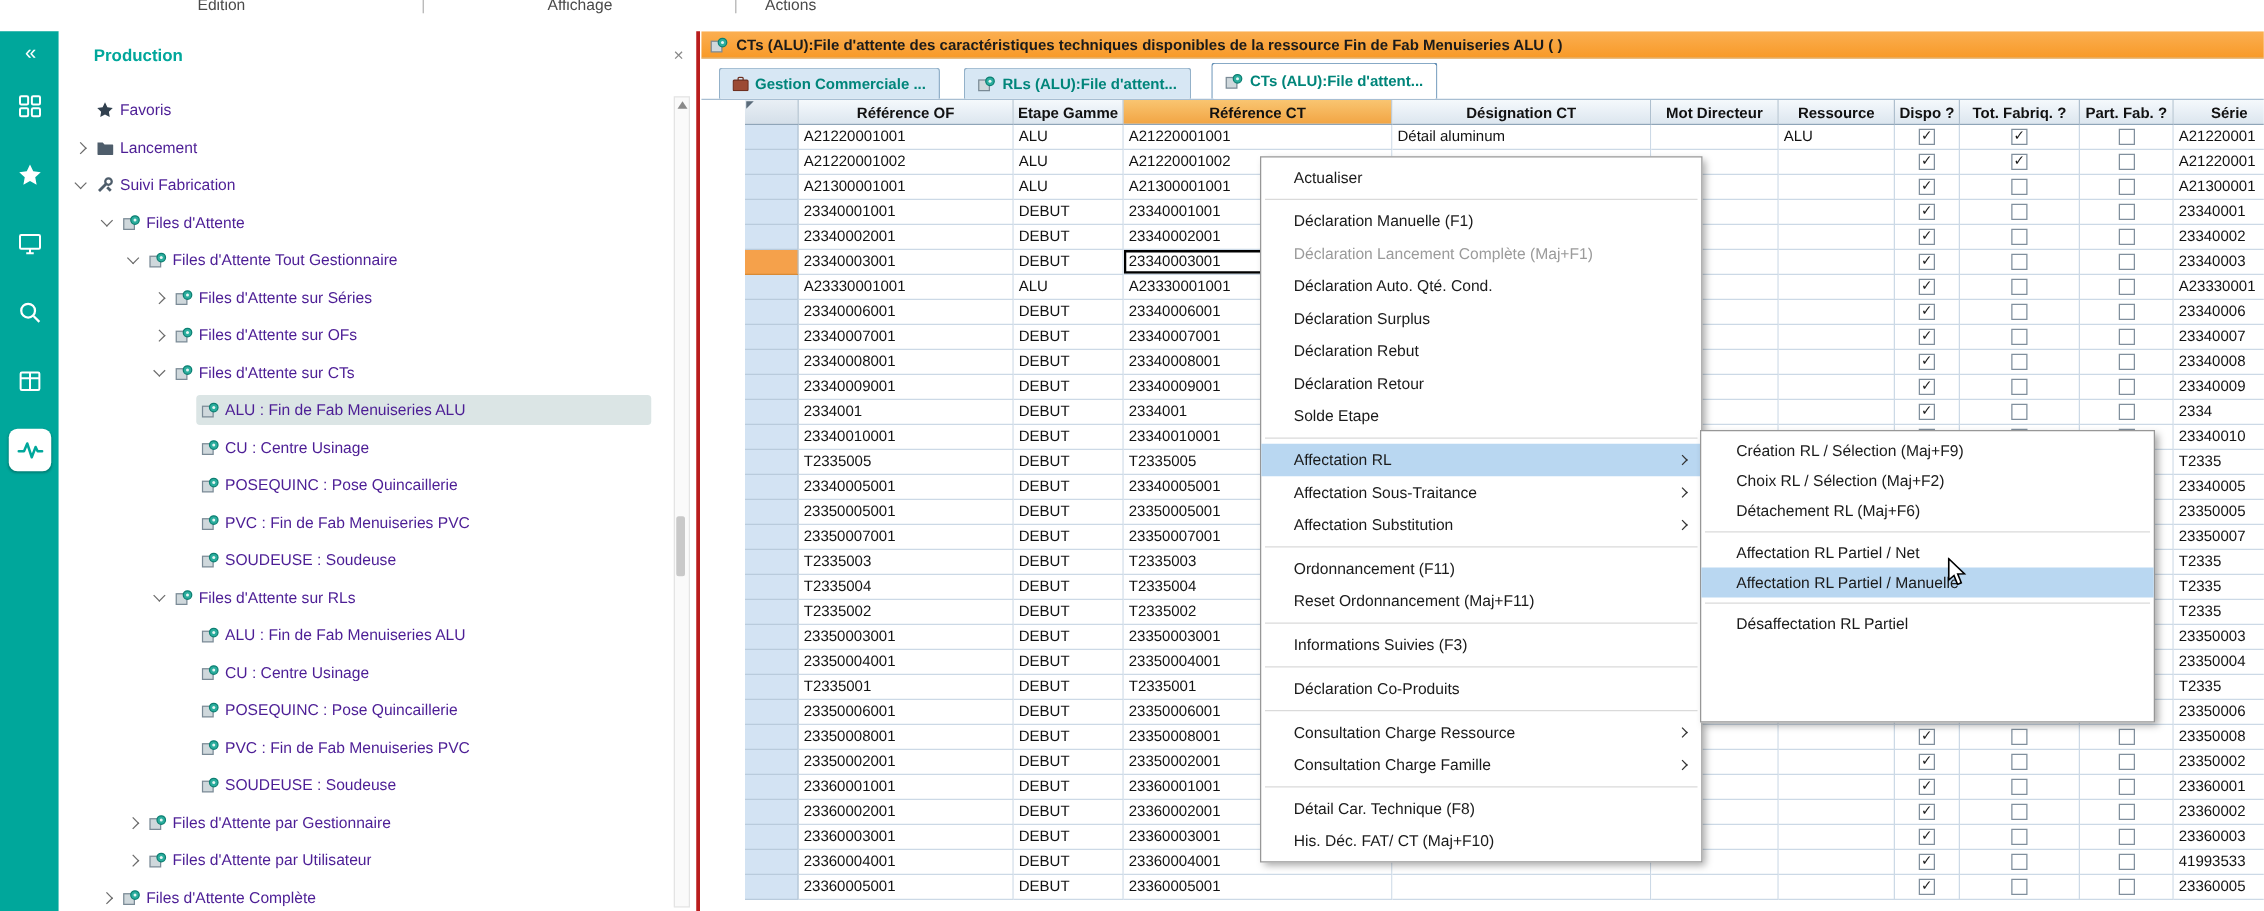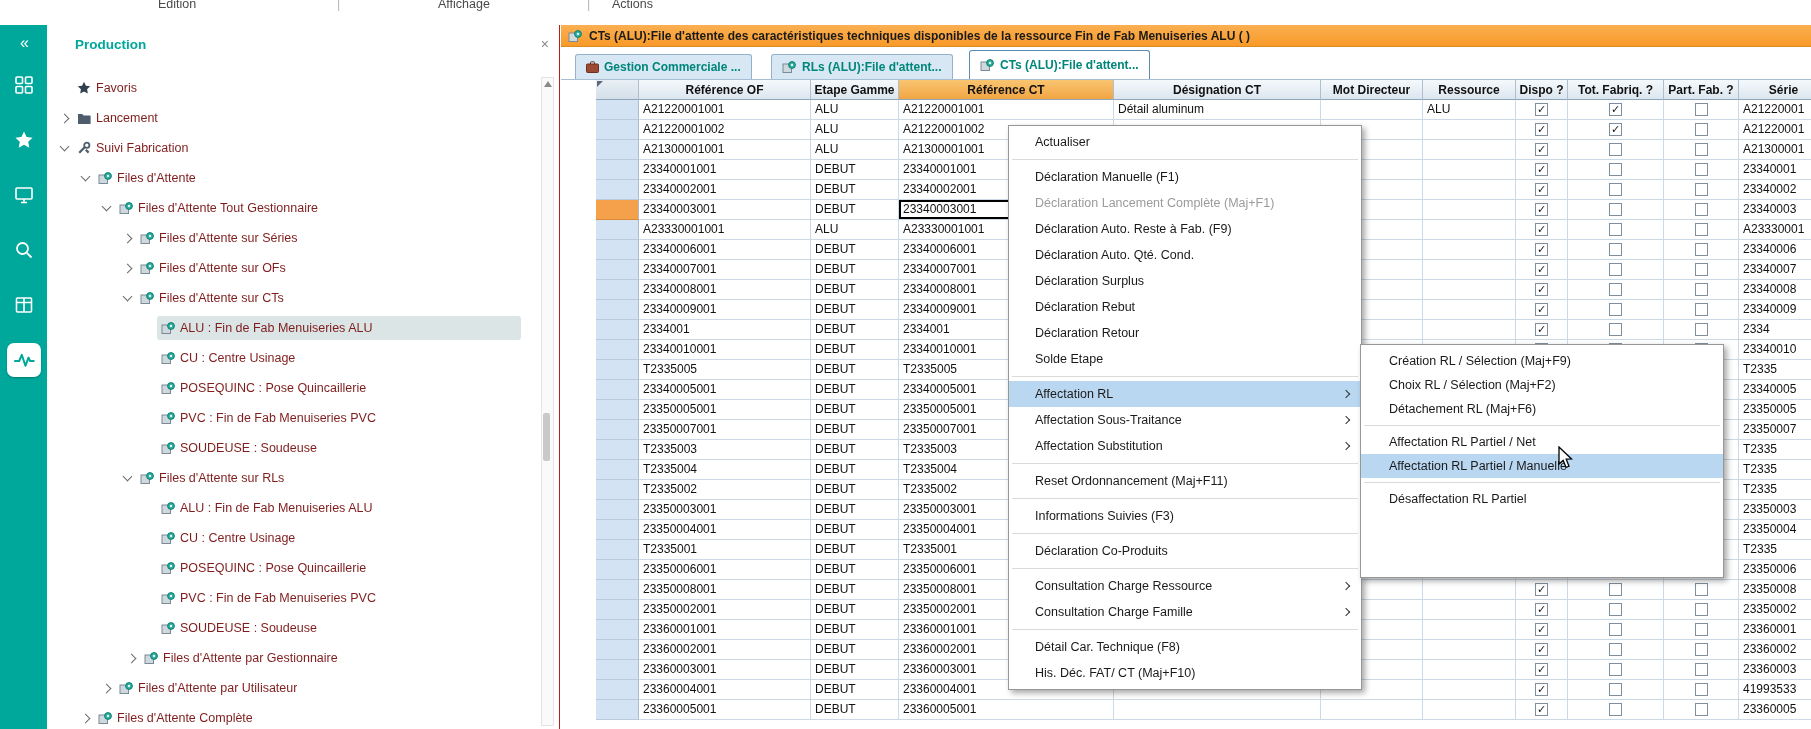--- a/index.html
+++ b/index.html
@@ -14,25 +14,25 @@
   
   #iconbar{position:absolute;left:0;top:25px;width:47px;height:704px;background:#00a79b;}
   #collapse{color:#fff;font-size:16px;text-align:center;padding-top:9px;letter-spacing:-2px;cursor:default;}
   #iconbar-items{position:absolute;left:0;top:32px;width:47px;}
   .ib-item{width:47px;height:55px;display:flex;align-items:center;justify-content:center;}
   .ib-bg{width:34px;height:34px;display:flex;align-items:center;justify-content:center;border-radius:7px;}
   .ib-item.active .ib-bg{background:#fff;box-shadow:0 1px 2px rgba(0,0,0,.25);}
 
   
   #sidebar{position:absolute;left:47px;top:25px;width:513px;height:704px;background:#fff;
-           border-right:1px solid #b91c1c;box-sizing:border-box;overflow:hidden;}
+           border-right:3px solid #b91c1c;box-sizing:border-box;overflow:hidden;}
   #sidebar-title{position:absolute;left:28px;top:12px;color:#00a79b;font-weight:bold;font-size:13.5px;}
   #sidebar-close{position:absolute;right:10px;top:12px;color:#8a8a8a;font-size:14px;line-height:14px;}
   #tree{position:absolute;left:0;top:48px;width:496px;}
-  .tree-item{height:30px;display:flex;align-items:center;font-size:12.5px;color:#7f1d1d;
+  .tree-item{height:30px;display:flex;align-items:center;font-size:12.5px;color:#4c1d95;
              white-space:nowrap;padding-right:22px;}
   .chev-slot{display:inline-flex;width:18px;justify-content:center;align-items:center;flex-shrink:0;}
   .chev{display:inline-block;width:6px;height:6px;border-right:1.6px solid #6a6a6a;border-bottom:1.6px solid #6a6a6a;}
   .chev.closed{transform:rotate(-45deg);}
   .chev.open{transform:rotate(45deg);margin-top:-3px;}
   .tree-content{display:flex;align-items:center;flex:1;height:24px;border-radius:3px;padding-left:2px;min-width:0;}
   .tree-content.selected{background:#dbe5e5;}
   .tree-icon{display:inline-flex;width:18px;justify-content:center;flex-shrink:0;}
   .tree-label{margin-left:3px;overflow:hidden;text-overflow:ellipsis;}
   #tree-scrollbar{position:absolute;right:5px;top:52px;bottom:3px;width:11px;background:#fafafa;border:1px solid #e4e4e4;}
@@ -415,21 +415,21 @@
             <span class="tree-icon">
               <svg width="15" height="14" viewBox="0 0 15 14">
                 <rect x="1" y="4" width="8.5" height="8.5" fill="#cfd8dc" stroke="#7a8a96"></rect>
                 <circle cx="10" cy="5" r="3.4" fill="#2bae9e" stroke="#0c7f72"></circle>
                 <circle cx="10" cy="5" r="1.2" fill="#e6f5f3"></circle>
               </svg>
             </span>
             <span class="tree-label">SOUDEUSE : Soudeuse</span>
           </span>
         </div>
-        <div class="tree-item" style="padding-left: 50px; margin-left: 25px;">
+        <div class="tree-item" style="padding-left: 50px;">
           <span class="chev-slot">
             <span class="chev closed"></span>
           </span>
           <span class="tree-content">
             <span class="tree-icon">
               <svg width="15" height="14" viewBox="0 0 15 14">
                 <rect x="1" y="4" width="8.5" height="8.5" fill="#cfd8dc" stroke="#7a8a96"></rect>
                 <circle cx="10" cy="5" r="3.4" fill="#2bae9e" stroke="#0c7f72"></circle>
                 <circle cx="10" cy="5" r="1.2" fill="#e6f5f3"></circle>
               </svg>
@@ -1156,31 +1156,31 @@
           </div>
         </div>
     </div>
   </div>
 
   <div id="context-menu">
       <div class="cm-item"><span>Actualiser</span></div>
       <div class="cm-sep"></div>
       <div class="cm-item"><span>Déclaration Manuelle (F1)</span></div>
       <div class="cm-item disabled"><span>Déclaration Lancement Complète (Maj+F1)</span></div>
-      <div class="cm-item"><span>Déclaration Auto. Reste à Fab. (F9)</span></div>
       <div class="cm-item"><span>Déclaration Auto. Qté. Cond.</span></div>
       <div class="cm-item"><span>Déclaration Surplus</span></div>
       <div class="cm-item"><span>Déclaration Rebut</span></div>
       <div class="cm-item"><span>Déclaration Retour</span></div>
       <div class="cm-item"><span>Solde Etape</span></div>
       <div class="cm-sep"></div>
       <div class="cm-item hl"><span>Affectation RL</span><span class="cm-arrow"></span></div>
       <div class="cm-item"><span>Affectation Sous-Traitance</span><span class="cm-arrow"></span></div>
       <div class="cm-item"><span>Affectation Substitution</span><span class="cm-arrow"></span></div>
       <div class="cm-sep"></div>
+      <div class="cm-item"><span>Ordonnancement (F11)</span></div>
       <div class="cm-item"><span>Reset Ordonnancement (Maj+F11)</span></div>
       <div class="cm-sep"></div>
       <div class="cm-item"><span>Informations Suivies (F3)</span></div>
       <div class="cm-sep"></div>
       <div class="cm-item"><span>Déclaration Co-Produits</span></div>
       <div class="cm-sep"></div>
       <div class="cm-item"><span>Consultation Charge Ressource</span><span class="cm-arrow"></span></div>
       <div class="cm-item"><span>Consultation Charge Famille</span><span class="cm-arrow"></span></div>
       <div class="cm-sep"></div>
       <div class="cm-item"><span>Détail Car. Technique (F8)</span></div>

